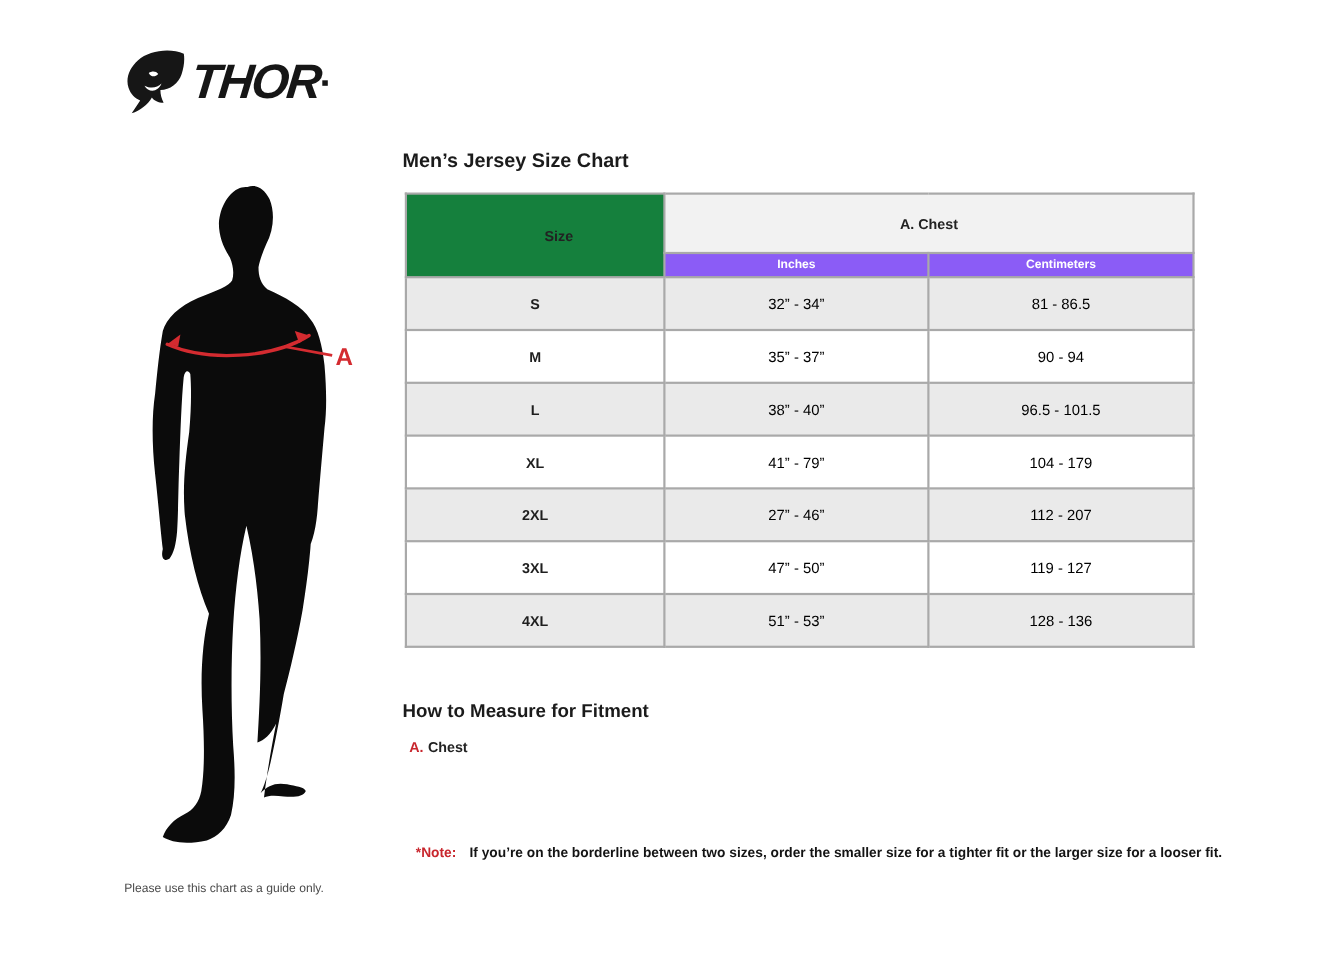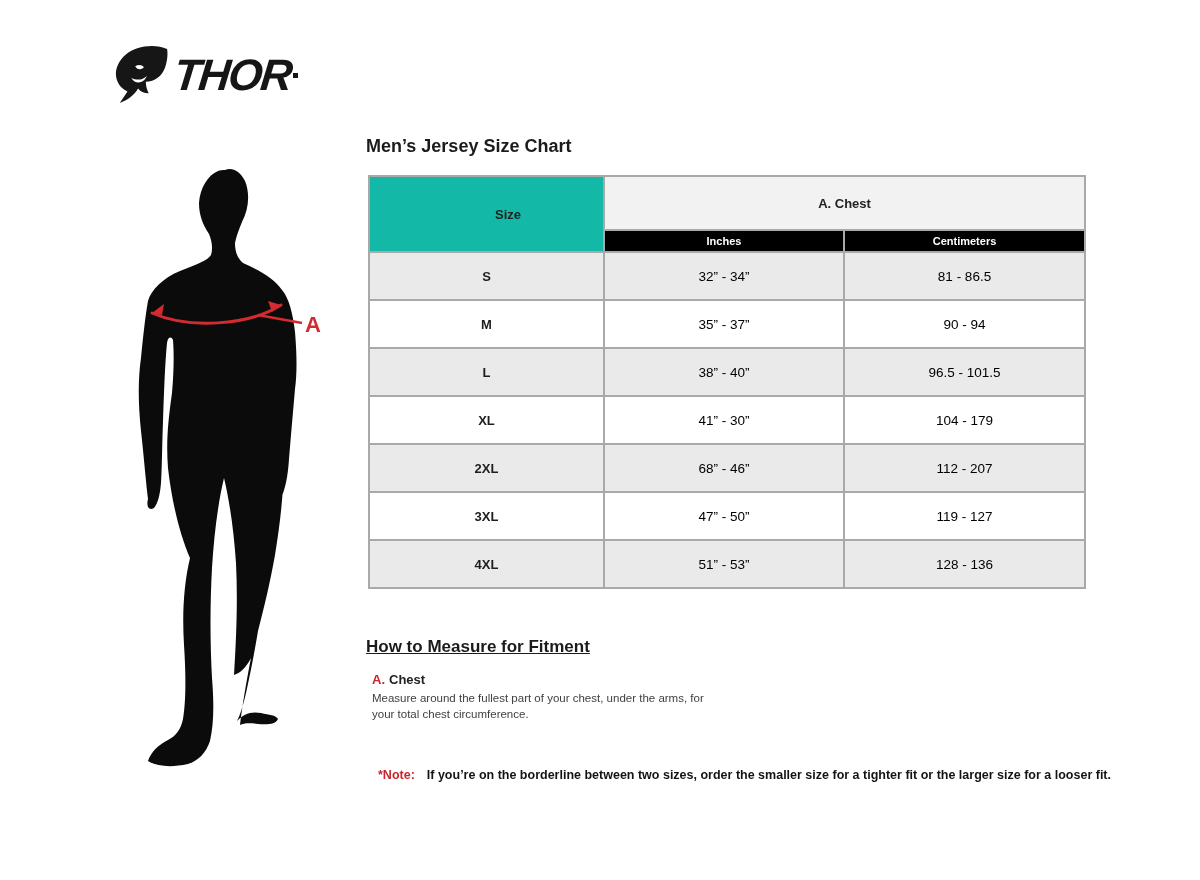--- a/index.html
+++ b/index.html
@@ -19,30 +19,30 @@
 
   
   .figure{position:absolute;left:118px;top:163px;width:235px;height:610px;}
 
   
   .chart-title{position:absolute;left:366px;top:136px;font-size:18px;font-weight:bold;color:#1b1b1b;}
   table.size-chart{
     position:absolute;left:368px;top:175px;width:716px;border-collapse:collapse;table-layout:fixed;
   }
   table.size-chart th,table.size-chart td{border:2px solid #a9a9a9;text-align:center;vertical-align:middle;}
-  th.size-head{width:235px;background:#14b8a6;font-size:13px;font-weight:bold;color:#222;padding-left:44px;}
+  th.size-head{width:235px;background:#15803d;font-size:13px;font-weight:bold;color:#222;padding-left:44px;}
   th.group-head{background:#f2f2f2;font-size:13px;font-weight:bold;color:#222;height:50px;}
-  th.band{background:#000000;color:#ffffff;font-size:11px;font-weight:bold;height:18px;}
+  th.band{background:#8b5cf6;color:#ffffff;font-size:11px;font-weight:bold;height:18px;}
   tr.data-row{height:48px;}
   tr.data-row td{font-size:13.5px;color:#000000;background:#ffffff;}
   tr.data-row td.size-cell{font-weight:bold;font-size:13px;color:#1e1e1e;}
   tr.data-row.alt td{background:#eaeaea;}
 
   
-  .howto-title{position:absolute;left:366px;top:637px;font-size:17px;font-weight:bold;color:#1b1b1b;text-decoration:underline;}
+  .howto-title{position:absolute;left:366px;top:637px;font-size:17px;font-weight:bold;color:#1b1b1b;}
   .measure-block{position:absolute;left:372px;top:672px;width:360px;}
   .measure-head{font-size:13px;font-weight:bold;color:#222;}
   .measure-key{color:#c8262d;margin-right:4px;}
   .measure-desc{font-size:11.5px;color:#3f3f3f;line-height:1.35;margin-top:4px;max-width:352px;}
 
   
   .note{position:absolute;left:366px;top:768px;font-size:12.5px;font-weight:bold;color:#141414;margin-left:12px;}
   .note-label{color:#c8262d;margin-right:12px;}
 
   
@@ -156,26 +156,26 @@
       <td>35” - 37”</td>
       <td>90 - 94</td>
     </tr>
     <tr class="data-row alt">
       <td class="size-cell">L</td>
       <td>38” - 40”</td>
       <td>96.5 - 101.5</td>
     </tr>
     <tr class="data-row">
       <td class="size-cell">XL</td>
-      <td>41” - 30”</td>
+      <td>41” - 79”</td>
       <td>104 - 179</td>
     </tr>
     <tr class="data-row alt">
       <td class="size-cell">2XL</td>
-      <td>68” - 46”</td>
+      <td>27” - 46”</td>
       <td>112 - 207</td>
     </tr>
     <tr class="data-row">
       <td class="size-cell">3XL</td>
       <td>47” - 50”</td>
       <td>119 - 127</td>
     </tr>
     <tr class="data-row alt">
       <td class="size-cell">4XL</td>
       <td>51” - 53”</td>
@@ -183,21 +183,21 @@
     </tr>
   </tbody>
 </table>
 
 <div class="howto-title">How to Measure for Fitment</div>
 
 <div class="measure-block">
   <div class="measure-head">
     <span class="measure-key">A.</span><span>Chest</span>
   </div>
-  <div class="measure-desc">Measure around the fullest part of your chest, under the arms, for your total chest circumference.</div>
 </div>
 
 <div class="note">
   <span class="note-label">*Note:</span><span>If you’re on the borderline between two sizes, order the smaller size for a tighter fit or the larger size for a looser fit.</span>
 </div>
 
 <div class="footer">
+  <div>Please use this chart as a guide only.</div>
 </div>
 
 </body></html>

